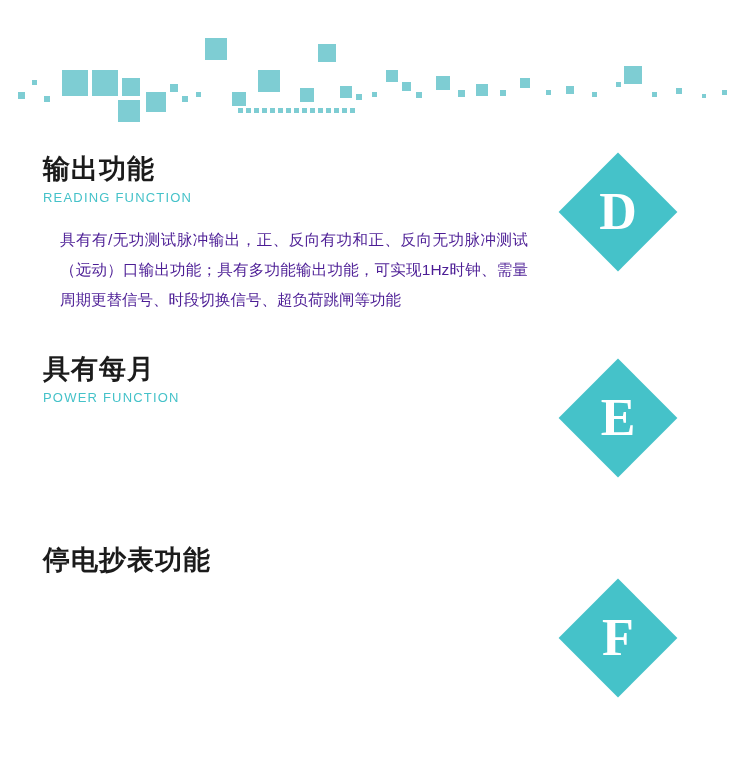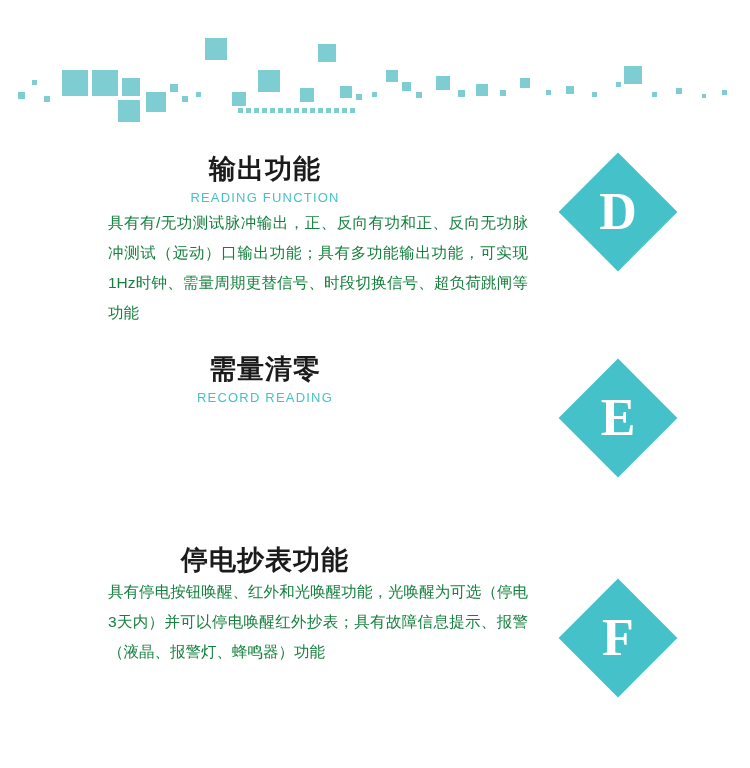--- a/index.html
+++ b/index.html
@@ -37,44 +37,45 @@
   .section {
     position: absolute;
     left: 0;
     width: 750px;
   }
   .sec-d { top: 152px; }
   .sec-e { top: 352px; }
   .sec-f { top: 543px; }
 
   .head-block {
-    text-align: center;
+    text-align: left;
     padding-right: 220px;
+    margin-left: 43px;
   }
   .title {
     font-size: 27px;
     font-weight: bold;
     color: #1b1b1b;
     letter-spacing: 1px;
     line-height: 34px;
   }
   .subtitle {
     font-size: 13px;
     color: #45c2c9;
     letter-spacing: 1.2px;
     line-height: 20px;
     margin-top: 2px;
   }
   .body-text {
-    margin-top: 0;
-    padding-left: 108px;
+    margin-top: 17px;
+    padding-left: 60px;
     padding-right: 222px;
     font-size: 15.5px;
     line-height: 30px;
-    color: #15803d;
+    color: #4c1d95;
     text-align: justify;
   }
 
   
   .diamond {
     position: absolute;
     width: 84px;
     height: 84px;
     background: #45c2c9;
     transform: rotate(45deg);
@@ -169,33 +170,32 @@
     </div>
     <div class="body-text">具有有/无功测试脉冲输出，正、反向有功和正、反向无功脉冲测试（远动）口输出功能；具有多功能输出功能，可实现1Hz时钟、需量周期更替信号、时段切换信号、超负荷跳闸等功能</div>
   </div>
   <div class="diamond-wrap dw-d">
     <div class="diamond"></div>
     <div class="diamond-letter">D</div>
   </div>
 
   <div class="section sec-e">
     <div class="head-block">
-      <div class="title">需量清零</div>
-      <div class="subtitle">RECORD READING</div>
+      <div class="title">具有每月</div>
+      <div class="subtitle">POWER FUNCTION</div>
     </div>
   </div>
   <div class="diamond-wrap dw-e">
     <div class="diamond"></div>
     <div class="diamond-letter">E</div>
   </div>
 
   <div class="section sec-f">
     <div class="head-block">
       <div class="title">停电抄表功能</div>
     </div>
-    <div class="body-text">具有停电按钮唤醒、红外和光唤醒功能，光唤醒为可选（停电3天内）并可以停电唤醒红外抄表；具有故障信息提示、报警（液晶、报警灯、蜂鸣器）功能</div>
   </div>
   <div class="diamond-wrap dw-f">
     <div class="diamond"></div>
     <div class="diamond-letter">F</div>
   </div>
 
 </div>
 
 </body></html>

